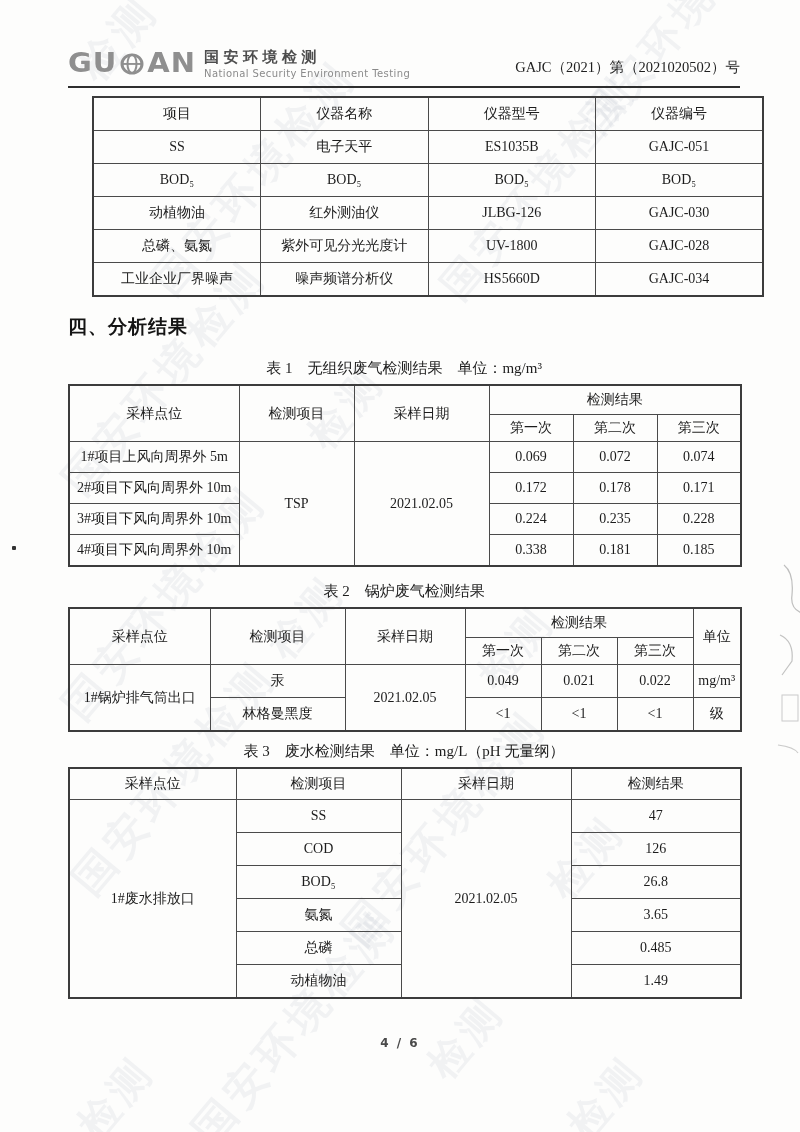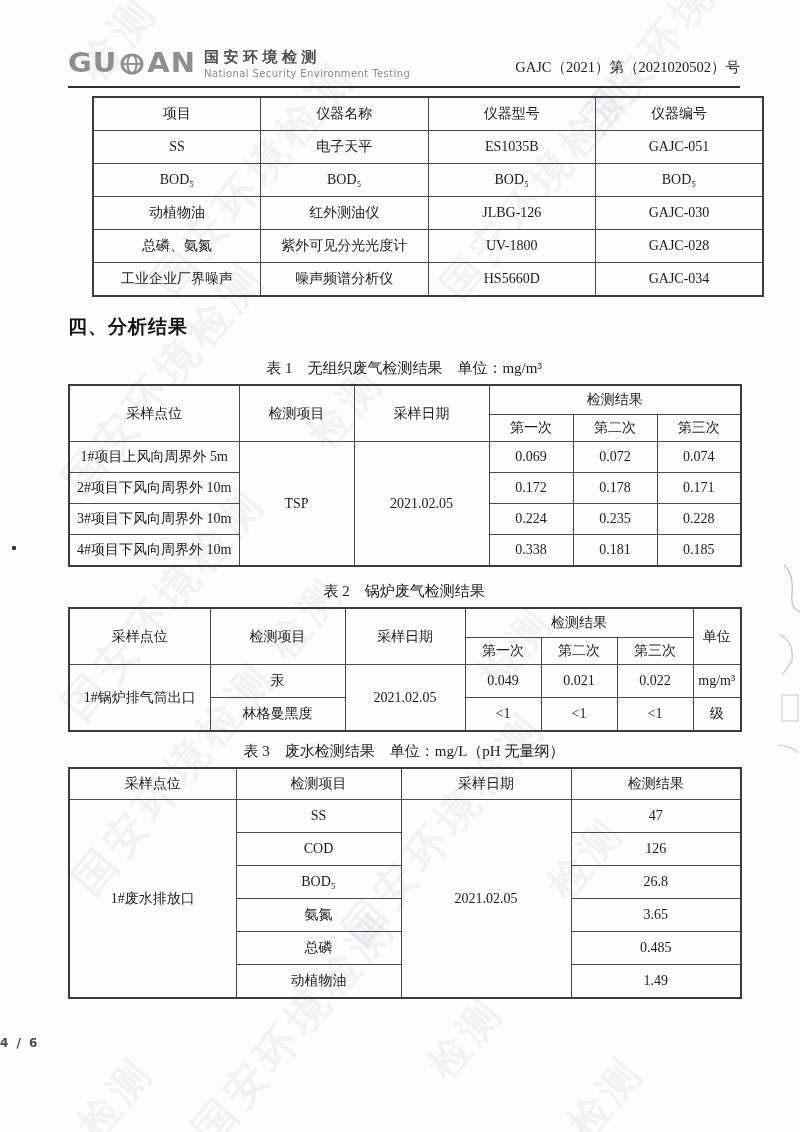--- a/index.html
+++ b/index.html
@@ -74,21 +74,21 @@
   .tbl1 .sub th{height:26px;}
   .tbl1 td{height:30px;}
   .tbl2 th{height:28px;}
   .tbl2 .sub th{height:26px;}
   .tbl2 td{height:32px;}
   .tbl3 th{height:30px;}
   .tbl3 td{height:32px;}
   
   .footer{
     position:absolute;left:0;top:1036px;width:100%;
-    text-align:left;z-index:1;
+    text-align:center;z-index:1;
     font-family:"DejaVu Sans",sans-serif;font-size:12px;font-weight:700;
     color:#4a4a4a;letter-spacing:2px;
   }
 </style>
 </head>
 <body>
 
 <div class="page">
 
   <div class="wm-layer">

